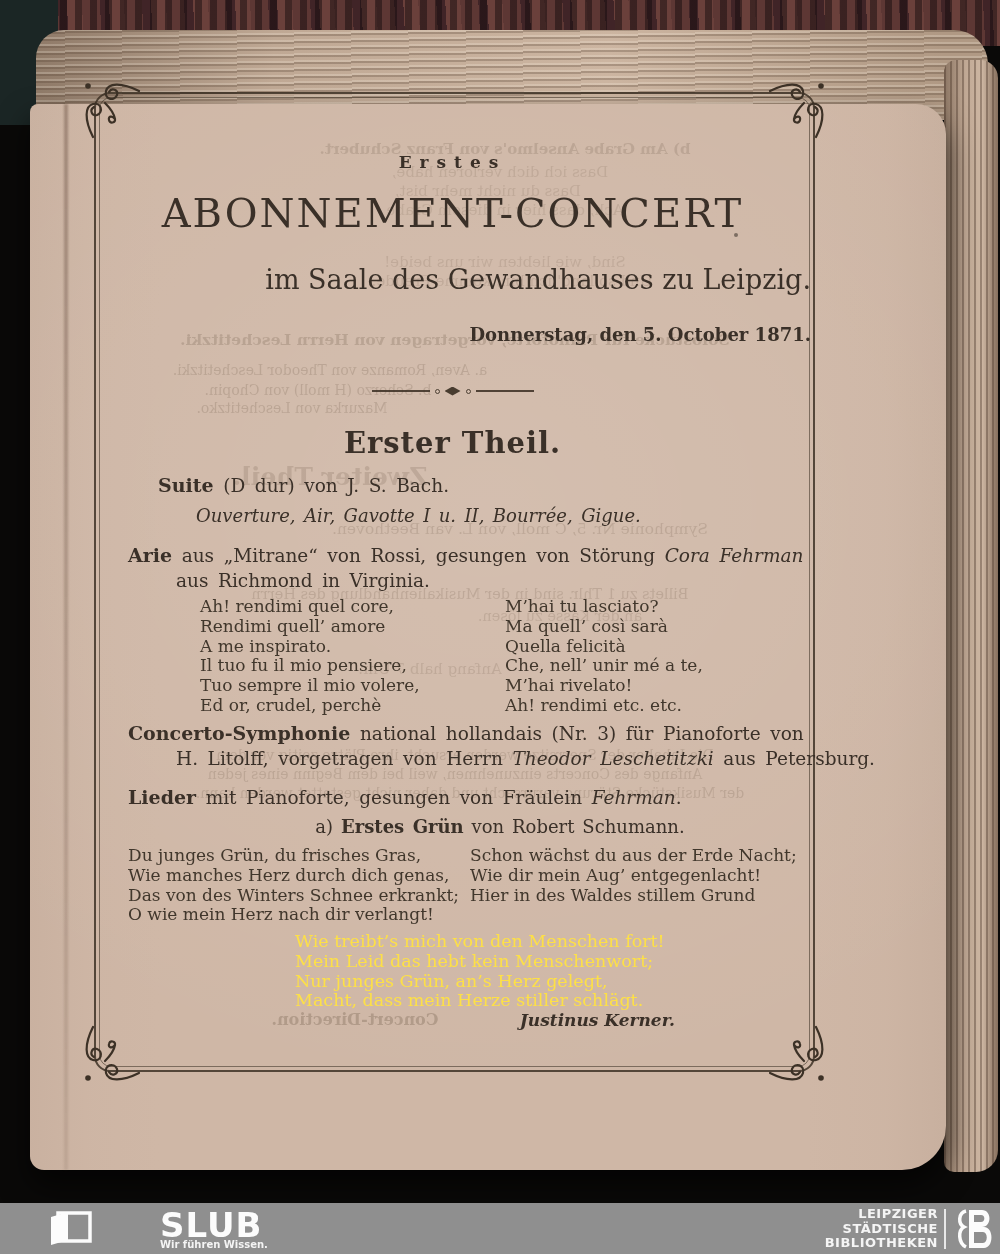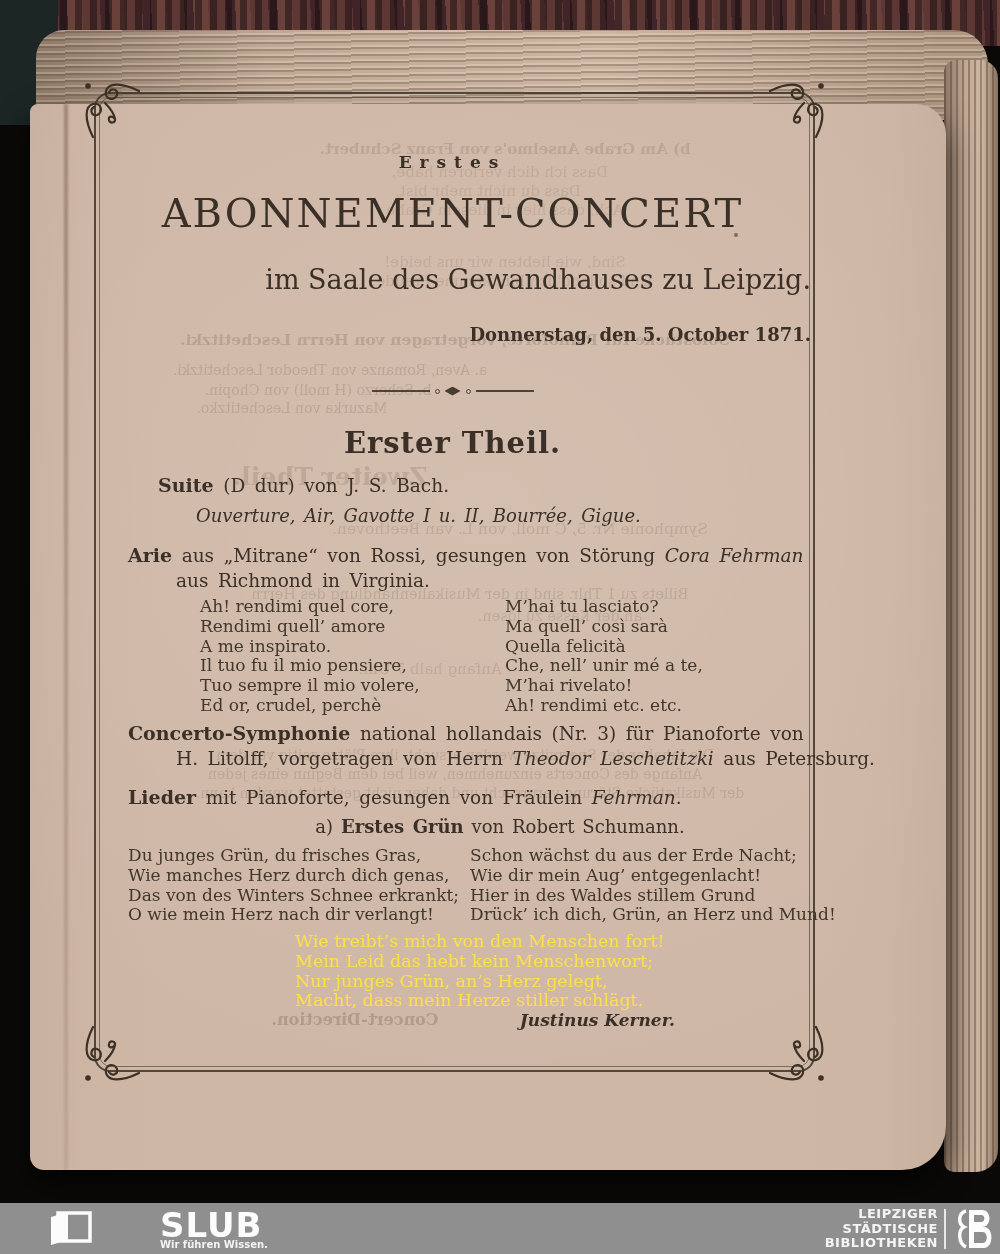--- a/index.html
+++ b/index.html
@@ -224,21 +224,20 @@
   <div class="txt lyrics col-song-l">
       <div class="lyr">Du junges Grün, du frisches Gras,</div>
       <div class="lyr">Wie manches Herz durch dich genas,</div>
       <div class="lyr">Das von des Winters Schnee erkrankt;</div>
       <div class="lyr">O wie mein Herz nach dir verlangt!</div>
     </div>
   <div class="txt lyrics col-song-r">
       <div class="lyr">Schon wächst du aus der Erde Nacht;</div>
       <div class="lyr">Wie dir mein Aug’ entgegenlacht!</div>
       <div class="lyr">Hier in des Waldes stillem Grund</div>
-      <div class="lyr">Drück’ ich dich, Grün, an Herz und Mund!</div>
     </div>
 
   <div class="txt verse-block">
       <div class="verse-line">Wie treibt’s mich von den Menschen fort!</div>
       <div class="verse-line">Mein Leid das hebt kein Menschenwort;</div>
       <div class="verse-line">Nur junges Grün, an’s Herz gelegt,</div>
       <div class="verse-line">Macht, dass mein Herze stiller schlägt.</div>
     </div>
   <div class="txt t-poet">Justinus Kerner.</div>
 

